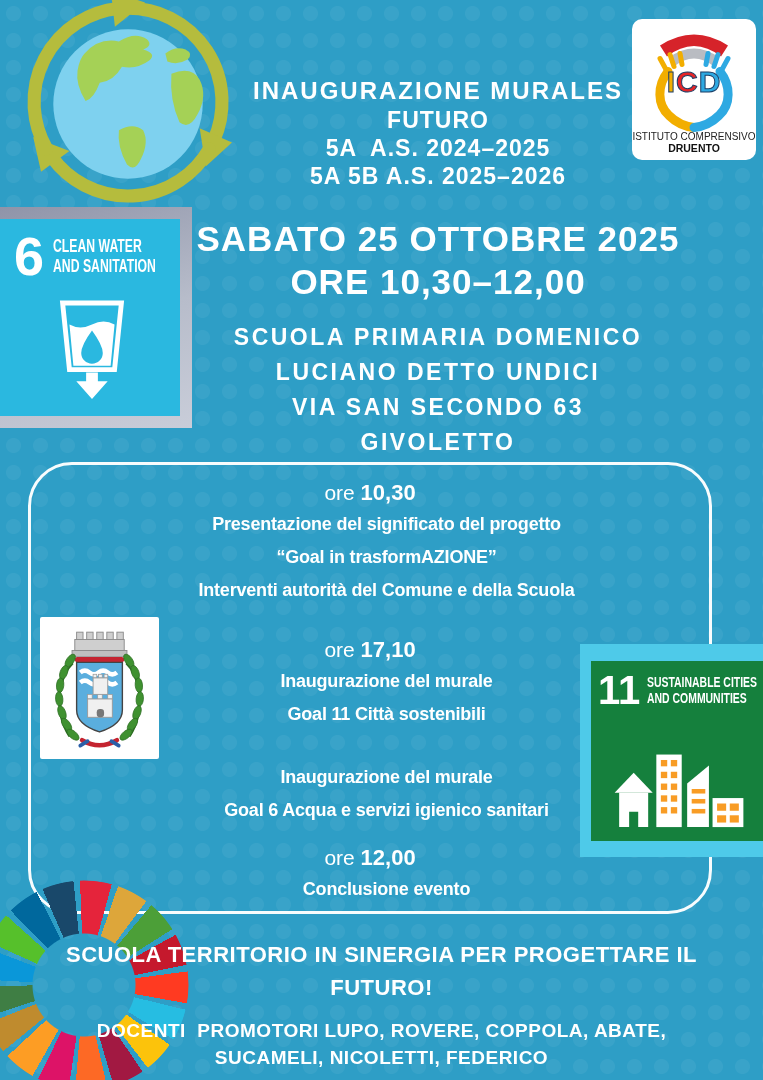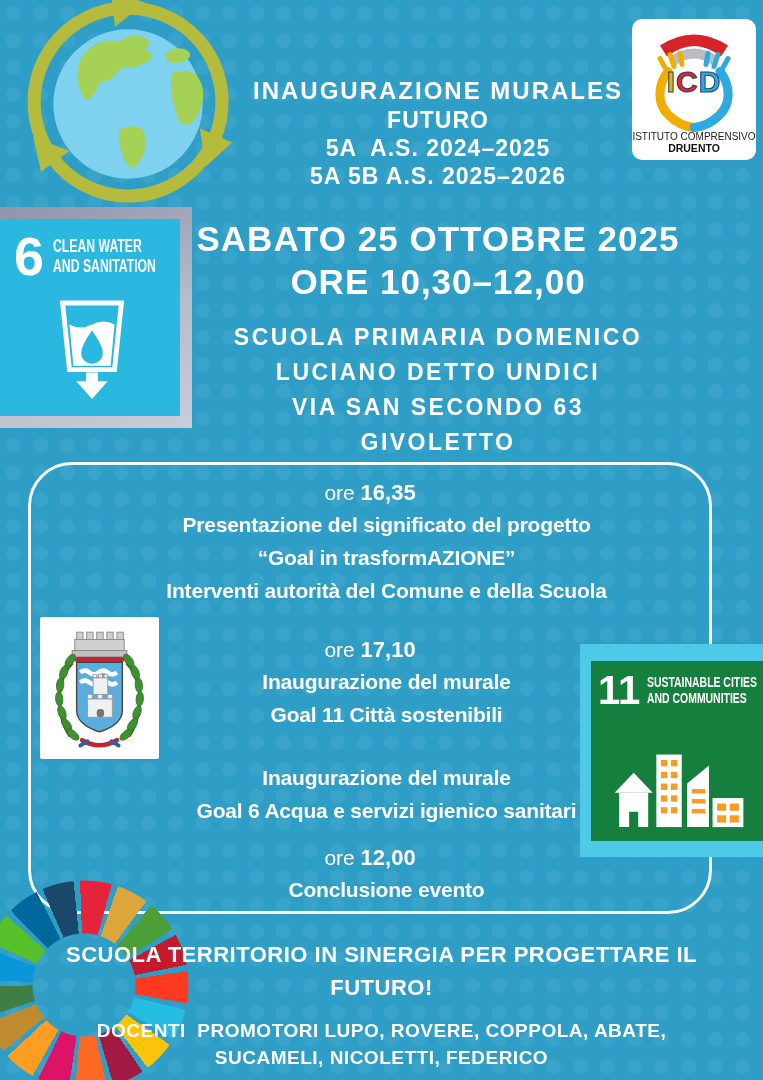--- a/index.html
+++ b/index.html
@@ -49,21 +49,21 @@
   
   .address{left:130px; top:320px; width:616px; text-align:center;
     font-size:23px; font-weight:700; letter-spacing:2.5px; line-height:35px;}
 
   
   .schedule-box{left:28px; top:462px; width:684px; height:452px;
     border:3px solid rgba(255,255,255,0.97); border-radius:44px;
     padding-top:13px; text-align:center;}
   .time-line{font-size:21px; font-weight:400; line-height:30px;}
   .time-line .tv{font-weight:700; font-size:22px;}
-  .sch-line{font-size:21px; font-weight:700; line-height:33px; letter-spacing:-0.2px;padding-left:33px;}
+  .sch-line{font-size:18px; font-weight:700; line-height:33px; letter-spacing:-0.2px;padding-left:33px;}
   .slot2{margin-top:28px;}
   .slot3{margin-top:30px;}
   .slot4{margin-top:16px;}
 
   
   .coat{left:40px; top:617px; width:119px; height:142px; background:#fff; border-radius:2px;}
   .coat svg{position:absolute; left:0; top:0; width:119px; height:142px;}
 
   
   .sdg11-panel{left:580px; top:644px; width:183px; height:213px; background:#4ecae9;}
@@ -184,21 +184,21 @@
 
   <div class="abs address">
     <div>SCUOLA PRIMARIA DOMENICO</div>
     <div>LUCIANO DETTO UNDICI</div>
     <div>VIA SAN SECONDO 63</div>
     <div>GIVOLETTO</div>
   </div>
 
   <div class="abs schedule-box">
     <div class="slot1">
-      <div class="time-line"><span>ore </span><span class="tv">16,35</span></div>
+      <div class="time-line"><span>ore </span><span class="tv">10,30</span></div>
       <div class="sch-line">Presentazione del significato del progetto</div>
       <div class="sch-line">“Goal in trasformAZIONE”</div>
       <div class="sch-line">Interventi autorità del Comune e della Scuola</div>
     </div>
     <div class="slot2">
       <div class="time-line"><span>ore </span><span class="tv">17,10</span></div>
       <div class="sch-line">Inaugurazione del murale</div>
       <div class="sch-line">Goal 11 Città sostenibili</div>
     </div>
     <div class="slot3">

